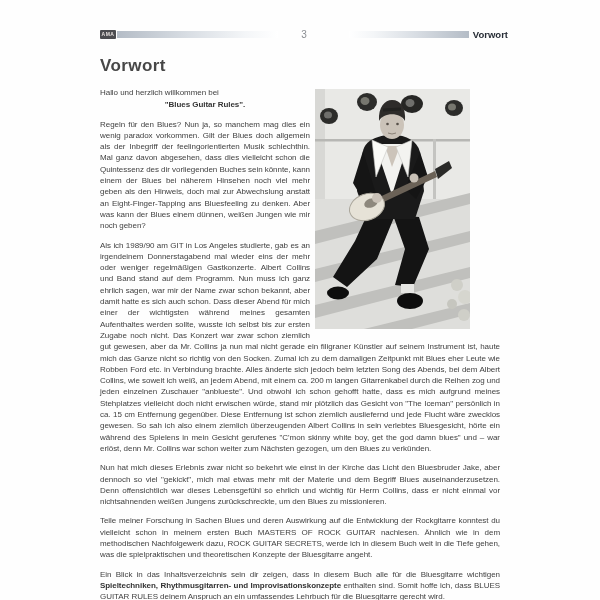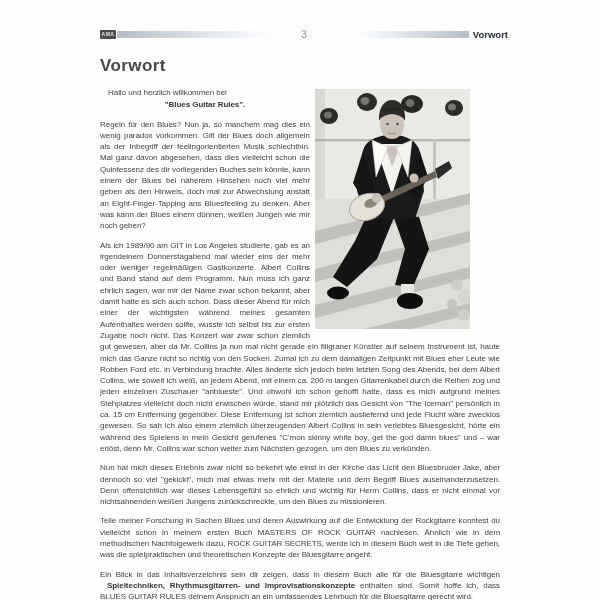--- a/index.html
+++ b/index.html
@@ -42,23 +42,23 @@
     font-size:17px;font-weight:bold;color:#474747;letter-spacing:.4px;
   }
 
   
   .body-flow{
     position:absolute;left:100px;top:87px;width:400px;
     font-size:8px;line-height:11.3px;letter-spacing:-0.05px;
     text-align:justify;color:#3f3f3f;
   }
   .body-flow p{margin:0 0 8px 0;}
-  p.intro-line1{margin:0 0 1px 8px;text-align:left;}
+  p.intro-line1{margin:0 0 1px 0;text-align:left;}
   p.intro-line2{margin:0 0 8px 0;text-align:center;font-weight:bold;color:#353535;}
-  .body-flow b{color:#333333;margin-left:7px;}
+  .body-flow b{color:#333333;}
 
   
   .photo{
     float:right;width:155px;height:240px;
     margin:2px 30px 8px 5px;
   }
   .photo svg{display:block;width:100%;height:100%;}
 </style>
 </head>
 <body>

